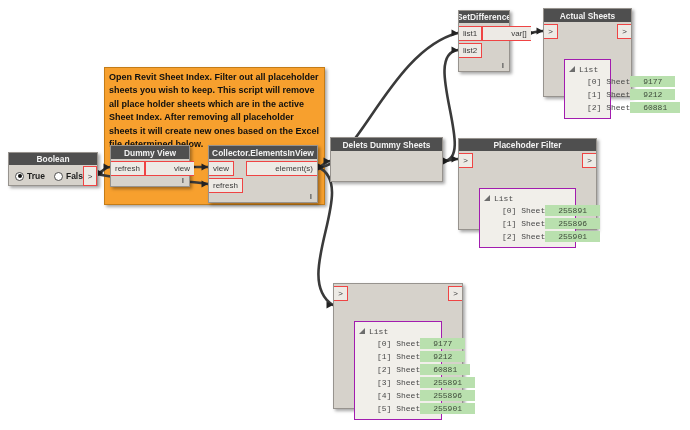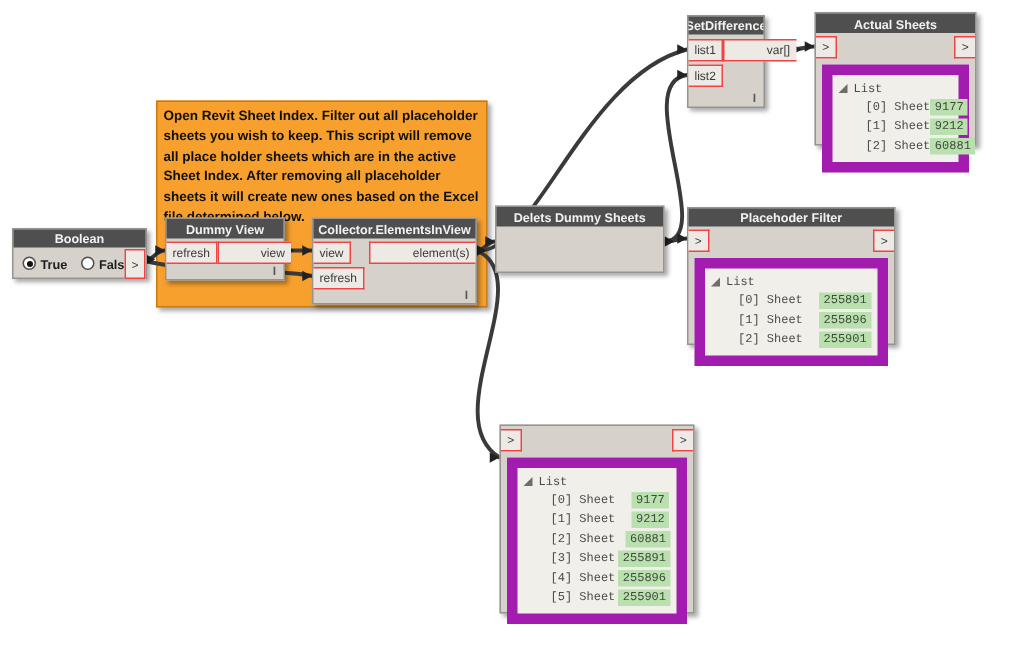--- a/index.html
+++ b/index.html
@@ -26,31 +26,31 @@
         padding:0 4px;box-sizing:border-box;white-space:nowrap;}
   .pin{border-left:none;}
   .pout{margin-left:auto;border-right:none;padding-left:28px;}
   .chevrow{display:flex;justify-content:space-between;height:15px;margin-top:2px;}
   .chev{width:14px;justify-content:center;padding:0;font-size:8px;}
   .lacing{position:absolute;right:5px;bottom:1px;font-size:8px;font-weight:bold;color:#5a5a5a;}
   .mini{width:14px;height:13px;margin:1px 1px 0 0;background:#E9E5E0;border:1px solid #a5a19a;
         display:flex;align-items:center;justify-content:center;font-size:9px;box-sizing:border-box;}
 
   
-  .wlist{margin:4px;background:#F1EFEA;border:7px solid #a21caf;padding:3px 4px 4px 4px;
+  .wlist{margin:20px;background:#F1EFEA;border:1px solid #a21caf;padding:3px 4px 4px 4px;
          font-family:"Liberation Mono",monospace;font-size:8px;color:#4a4a4a;}
   .whead{display:flex;align-items:center;gap:4px;height:12px;}
   .tri{width:0;height:0;border-bottom:6px solid #6d6d6d;border-left:6px solid transparent;}
   .wrow{display:flex;align-items:center;height:13px;padding-left:18px;}
   .wlabel{width:54px;white-space:nowrap;}
-  .wval{background:#B9E0AE;color:#3e4b3a;padding:0 3px;height:11px;line-height:11px;white-space:nowrap;}
+  .wval{background:#B9E0AE;color:#3e4b3a;padding:0 13px;height:11px;line-height:11px;white-space:nowrap;}
 
   
   .bbody{display:flex;align-items:center;height:21px;padding-left:6px;gap:9px;font-size:8.5px;font-weight:bold;color:#1d1d1d;}
-  .radio{display:flex;align-items:center;gap:3px;}
+  .radio{display:flex;align-items:flex-end;gap:3px;}
   .rdot{width:9px;height:9px;border-radius:50%;border:1px solid #4e4e4e;background:#fff;position:relative;box-sizing:border-box;}
   .rdot.sel::after{content:"";position:absolute;left:1.5px;top:1.5px;right:1.5px;bottom:1.5px;background:#101010;border-radius:50%;}
   .bool-out{position:absolute;right:0;top:13px;height:20px;width:14px;}
 </style>
 </head>
 <body>
 
 <div class="canvas">
 
   <div class="note">
@@ -155,21 +155,21 @@
         <span class="wlabel">[1] Sheet</span>
         <span class="wval">255896</span>
       </div>
       <div class="wrow">
         <span class="wlabel">[2] Sheet</span>
         <span class="wval">255901</span>
       </div>
     </div>
   </div>
 
-  <div class="node" style="left:543px;top:8px;width:108px;height:89px;">
+  <div class="node" style="left:543px;top:8px;width:89px;height:89px;">
     <div class="title">Actual Sheets</div>
     <div class="chevrow">
       <div class="pbox chev pin">&gt;</div>
       <div class="pbox chev pout">&gt;</div>
     </div>
     <div class="wlist">
       <div class="whead">
         <span class="tri"></span>
         <span>List</span>
       </div>

